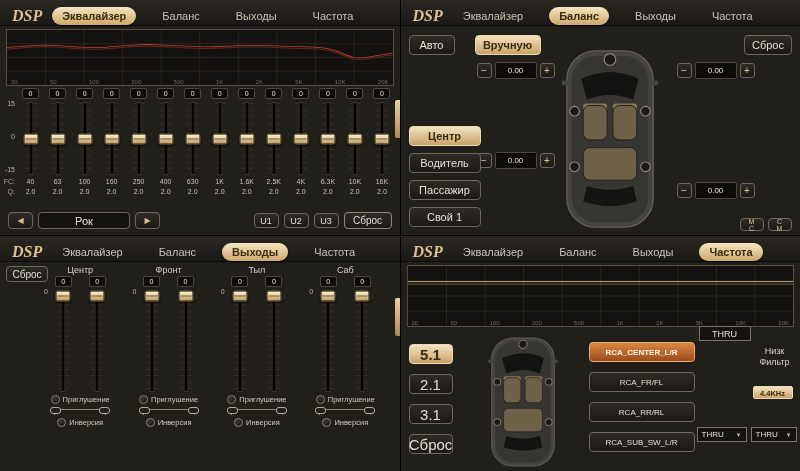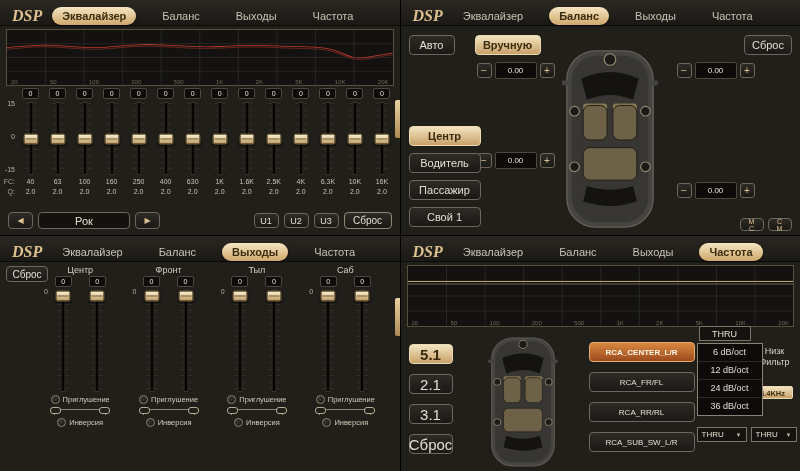--- a/index.html
+++ b/index.html
@@ -602,26 +602,20 @@
         <rect x="53" y="60" width="25" height="36" rx="7" fill="#6d6148" stroke="#201d16"></rect>
         <rect x="22" y="104" width="56" height="34" rx="7" fill="#6d6148" stroke="#201d16"></rect>
       </svg>
 
       <button class="btn chan activech" style="top:80px;">RCA_CENTER_L/R</button>
       <button class="btn chan" style="top:110px;">RCA_FR/FL</button>
       <button class="btn chan" style="top:140px;">RCA_RR/RL</button>
       <button class="btn chan" style="top:170px;">RCA_SUB_SW_L/R</button>
 
       <div class="dd-head">THRU</div>
-      <div class="dd-list">
-        <div class="dd-item">6 dB/oct</div>
-        <div class="dd-item">12 dB/oct</div>
-        <div class="dd-item">24 dB/oct</div>
-        <div class="dd-item">36 dB/oct</div>
-      </div>
 
       <div class="flt-lbl">
         <div>Низк</div>
         <div>Фильтр</div>
       </div>
       <div class="flt-badge">4.4KHz</div>
 
       <div class="thru-sel" style="left:296px;width:50px;">
         <span>THRU</span>
         <span class="arr">▼</span>

